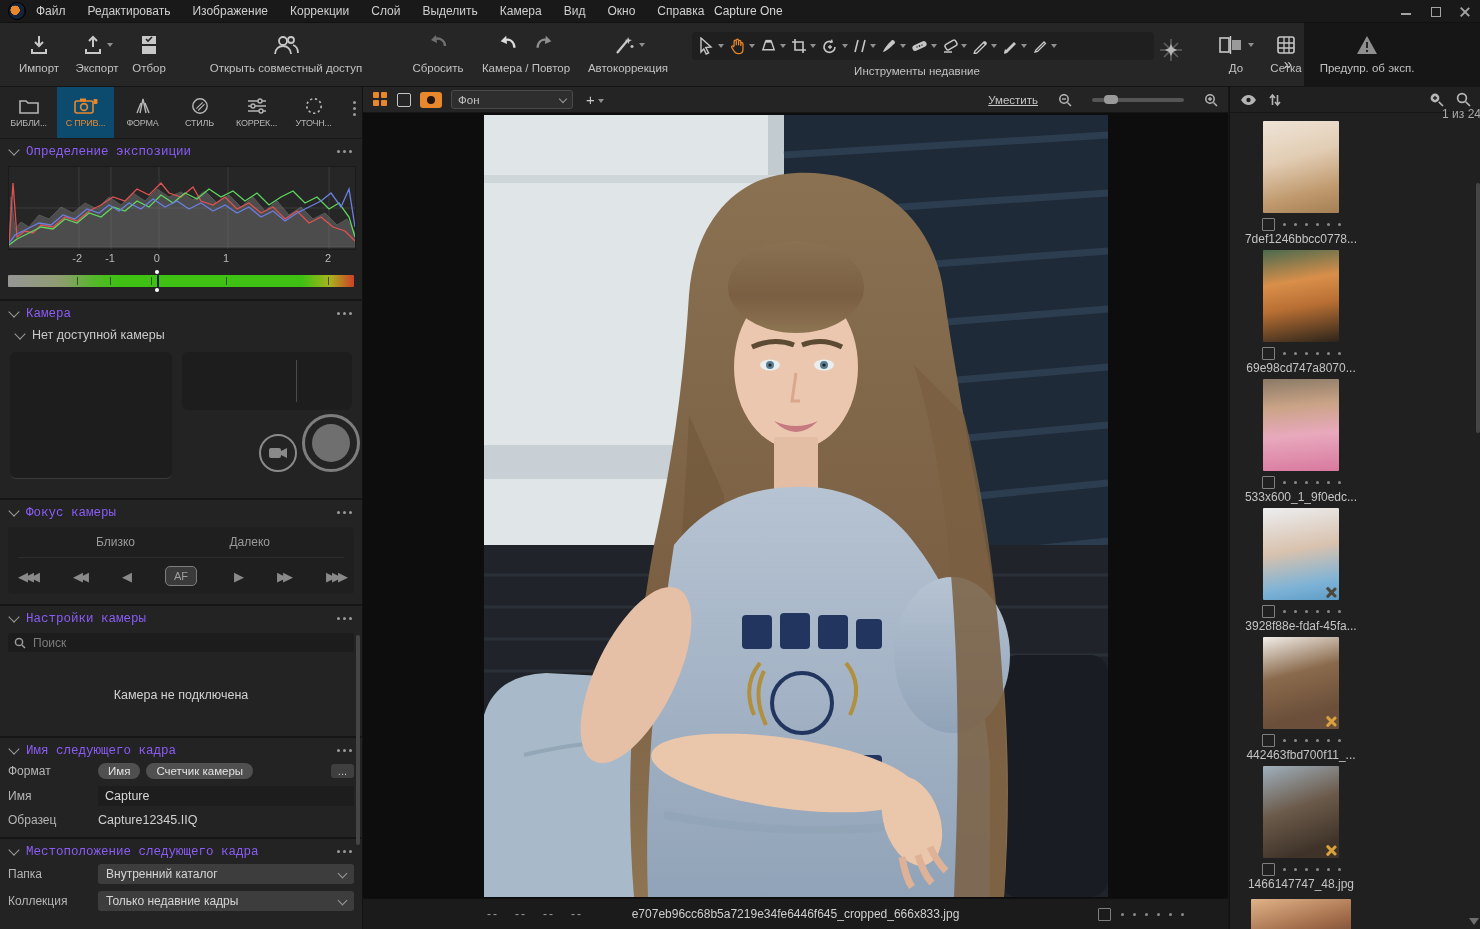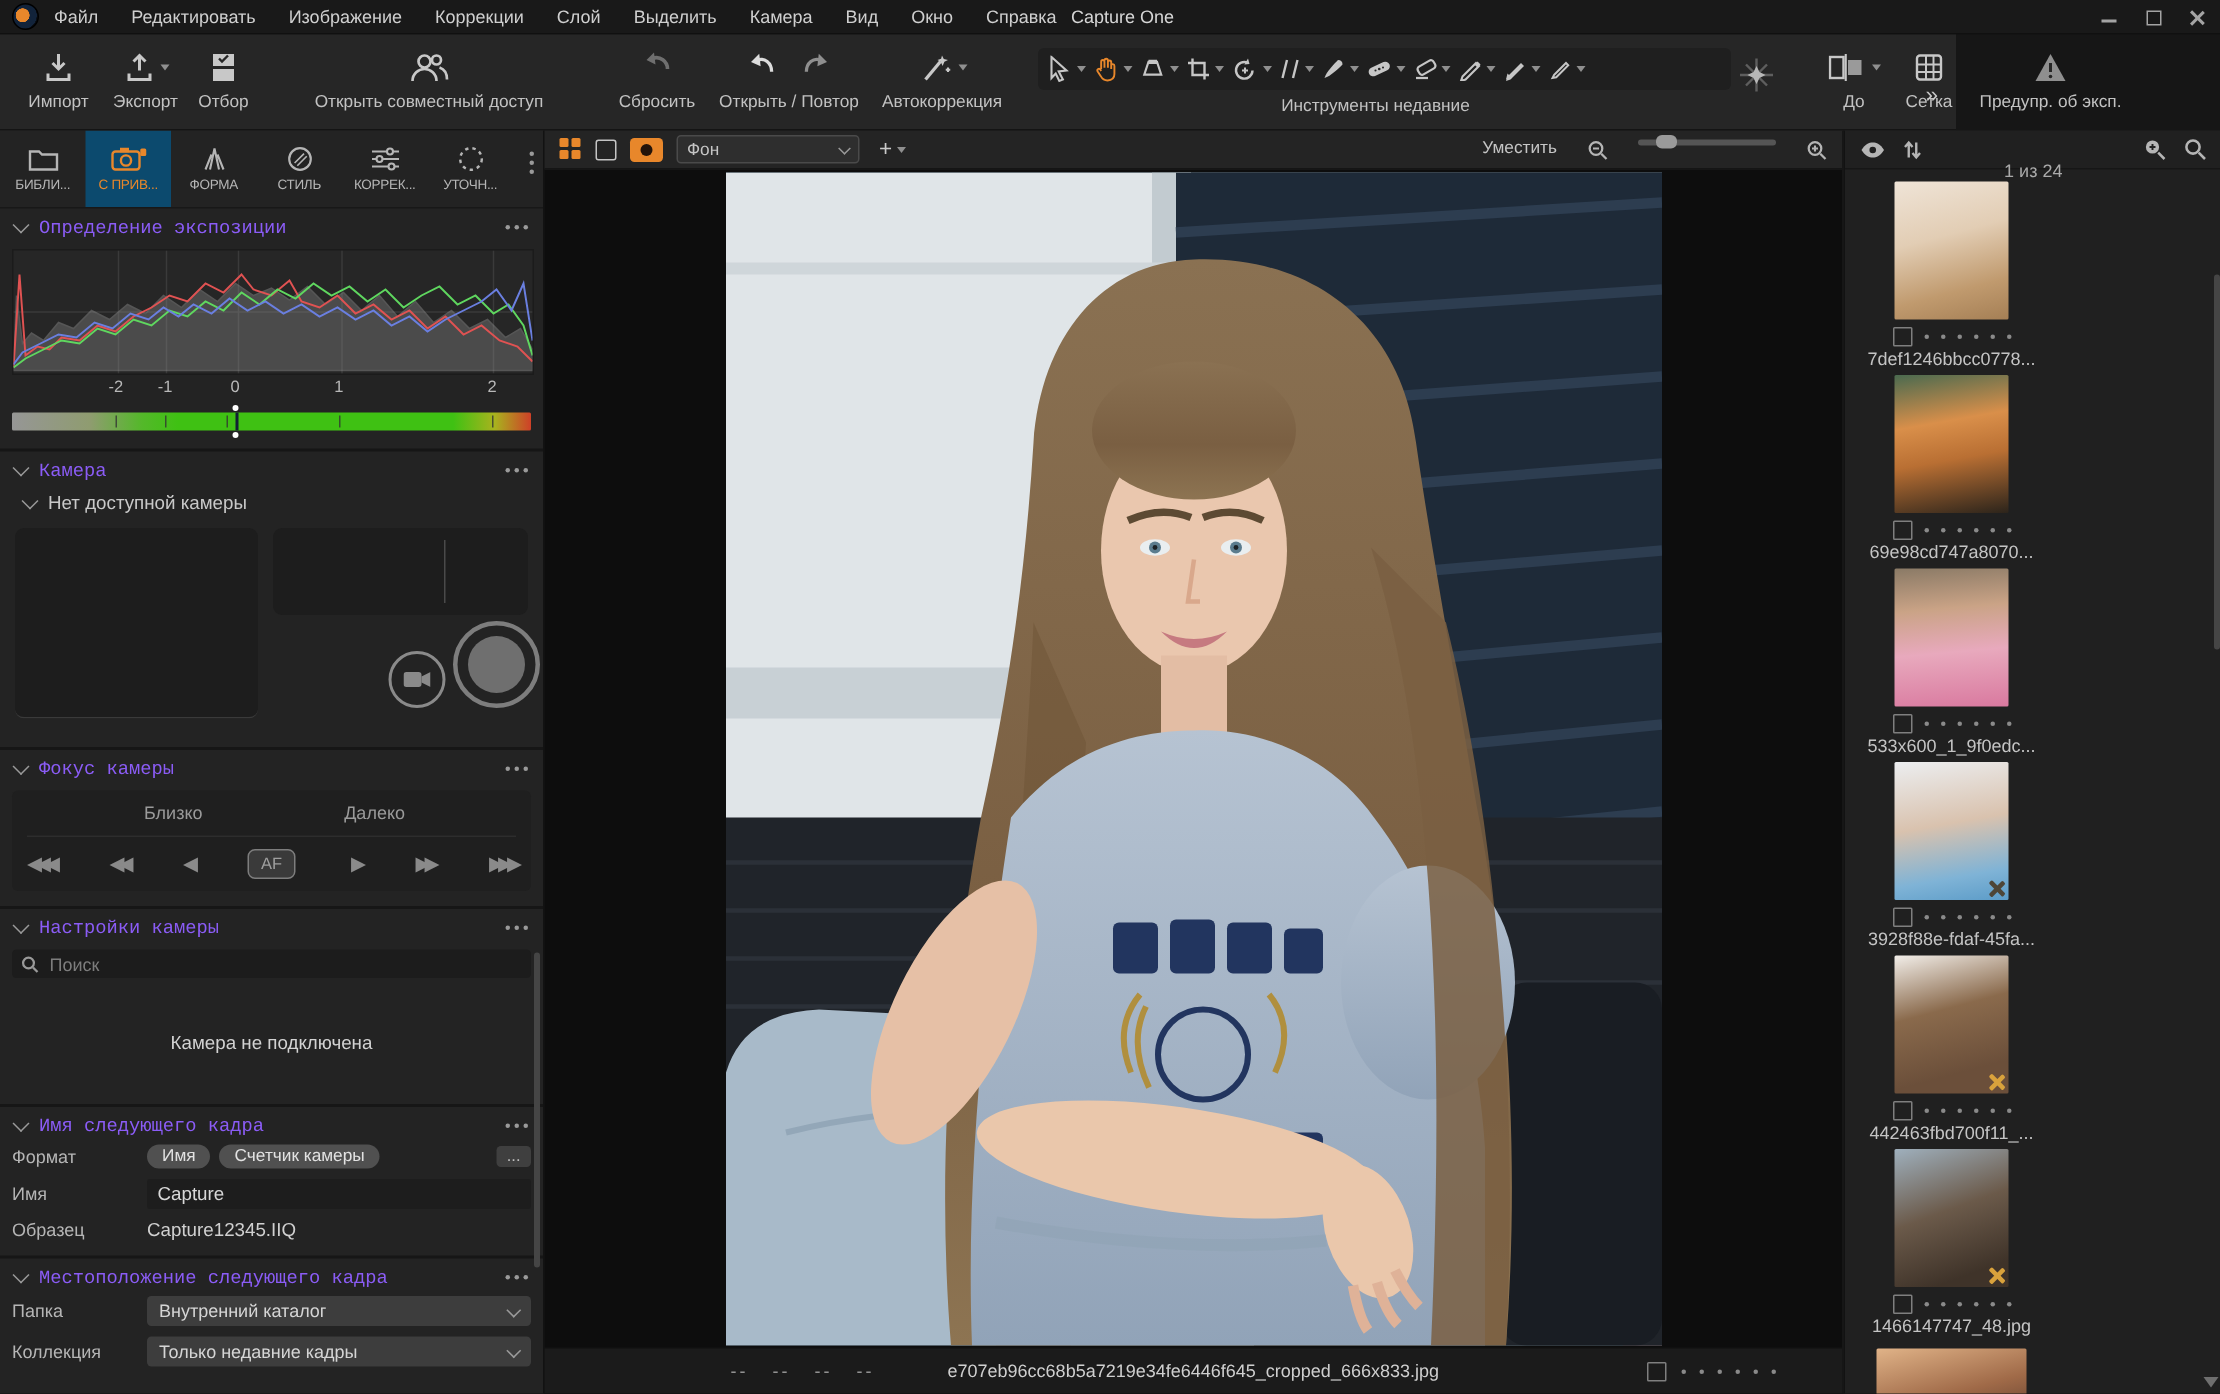--- a/index.html
+++ b/index.html
@@ -88,35 +88,35 @@
   
   #vtoolbar{position:absolute;left:0;top:0;width:100%;height:26px;background:#242424;border-bottom:1px solid #151515;display:flex;align-items:center;padding:0 10px;box-sizing:border-box;gap:9px;}
   #ic-grid4{width:15px;height:15px;display:grid;grid-template-columns:6px 6px;grid-template-rows:6px 6px;gap:2px;}
   #ic-grid4 i{background:#e8872b;border-radius:1px;}
   #ic-single{width:12px;height:12px;border:1.6px solid #c4c4c4;border-radius:2px;}
   #ic-camview{width:22px;height:16px;background:#e8872b;border-radius:3px;display:flex;align-items:center;justify-content:center;}
   #ic-camview i{width:8px;height:8px;border-radius:50%;background:#24140a;}
   #bg-select{width:108px;height:17px;background:#2e2e2e;border:1px solid #4a4a4a;border-radius:3px;display:flex;align-items:center;padding:0 6px;font-size:11.5px;color:#c5c5c5;}
   #bg-select .chev{width:5px;height:5px;margin:0 0 0 auto;margin-top:-2px;}
   #add-tool{font-size:15px;color:#c9c9c9;margin-left:4px;}
-  #vright{margin-left:auto;display:flex;align-items:flex-start;gap:20px;}
+  #vright{margin-left:auto;display:flex;align-items:center;gap:20px;text-decoration:underline;}
   #fit-label{font-size:11.5px;color:#c5c5c5;}
   #zslider{width:92px;height:4px;background:#555;border-radius:2px;position:relative;}
   #zslider i{position:absolute;left:12px;top:-3px;width:14px;height:9px;border-radius:4px;background:#9a9a9a;}
   #photo{position:absolute;left:121px;top:28px;width:624px;height:782px;background:#30404e;}
   #vbottom{position:absolute;left:0;bottom:0;width:100%;height:31px;background:#1b1b1b;border-top:1px solid #101010;display:flex;align-items:center;box-sizing:border-box;padding:0 14px;}
   #vdashes{font-size:12px;color:#9a9a9a;letter-spacing:2px;margin-left:110px;white-space:pre;}
   #vfilename{position:absolute;left:50%;transform:translateX(-50%);font-size:12px;color:#cfcfcf;white-space:nowrap;}
   #vmeta{margin-left:auto;display:flex;align-items:center;gap:10px;padding-right:30px;}
   .cb{width:11px;height:11px;border:1px solid #7f7f7f;border-radius:1px;display:inline-block;flex:none;}
   .dots{display:flex;gap:9px;align-items:center;}
   .dots i{width:3px;height:3px;border-radius:50%;background:#8a8a8a;display:block;}
   
   #bhead{height:25px;border-bottom:1px solid #161616;display:flex;align-items:center;padding:0 10px;gap:12px;}
-  #bcounter{position:absolute;left:0;right:0;text-align:center;font-size:12px;color:#aaa;pointer-events:none;margin-top:28px;}
+  #bcounter{position:absolute;left:0;right:0;text-align:right;font-size:12px;color:#aaa;pointer-events:none;margin-top:28px;}
   #bhead{position:relative;}
   #bhead .right{margin-left:auto;display:flex;gap:12px;}
   #thumbgrid{display:flex;flex-wrap:wrap;padding:6px 6px 0 12px;}
   .cell{width:118px;margin-bottom:1px;display:flex;flex-direction:column;align-items:center;}
   .timg{width:76px;height:92px;border-radius:1px;position:relative;margin-top:2px;}
   .timg.big{width:100px;height:82px;margin-top:6px;}
   .badge{position:absolute;right:2px;bottom:2px;width:12px;height:12px;}
   .badge:before,.badge:after{content:"";position:absolute;left:5px;top:0;width:2.5px;height:13px;background:#d9a23c;border-radius:1px;}
   .badge:before{transform:rotate(45deg)}.badge:after{transform:rotate(-45deg)}
   .badge.dark:before,.badge.dark:after{background:#4e4638;}
@@ -203,21 +203,21 @@
     <div class="ic" style="gap:14px">
       <svg width="22" height="22" viewBox="0 0 24 24">
           <path d="M8 7C14 4 19 9 19 15" stroke="#dcdcdc" stroke-width="2.4" fill="none"></path>
           <path d="M10 2L4 8l7 3z" fill="#dcdcdc"></path>
         </svg>
       <svg width="22" height="22" viewBox="0 0 24 24">
           <path d="M16 7C10 4 5 9 5 15" stroke="#8f8f8f" stroke-width="2.4" fill="none"></path>
           <path d="M14 2l6 6-7 3z" fill="#8f8f8f"></path>
         </svg>
     </div>
-      <div class="lb">Открыть / Повтор</div>
+      <div class="lb">Камера / Повтор</div>
   </div>
   <div class="tb" style="left:578px;width:100px">
     <div class="ic">
       <svg width="24" height="24" viewBox="0 0 24 24">
           <path d="M5 20L15 8" stroke="#c8c8c8" stroke-width="2.2"></path>
           <path d="M16 4l1.2 2.4L20 7l-2.4 1.2L16.4 11l-1.2-2.6L13 7l2.4-.8z" fill="#c8c8c8"></path>
           <path d="M20 12v3M18.5 13.5h3" stroke="#c8c8c8" stroke-width="1.4"></path>
         </svg>
       <span class="caret"></span>
     </div>

